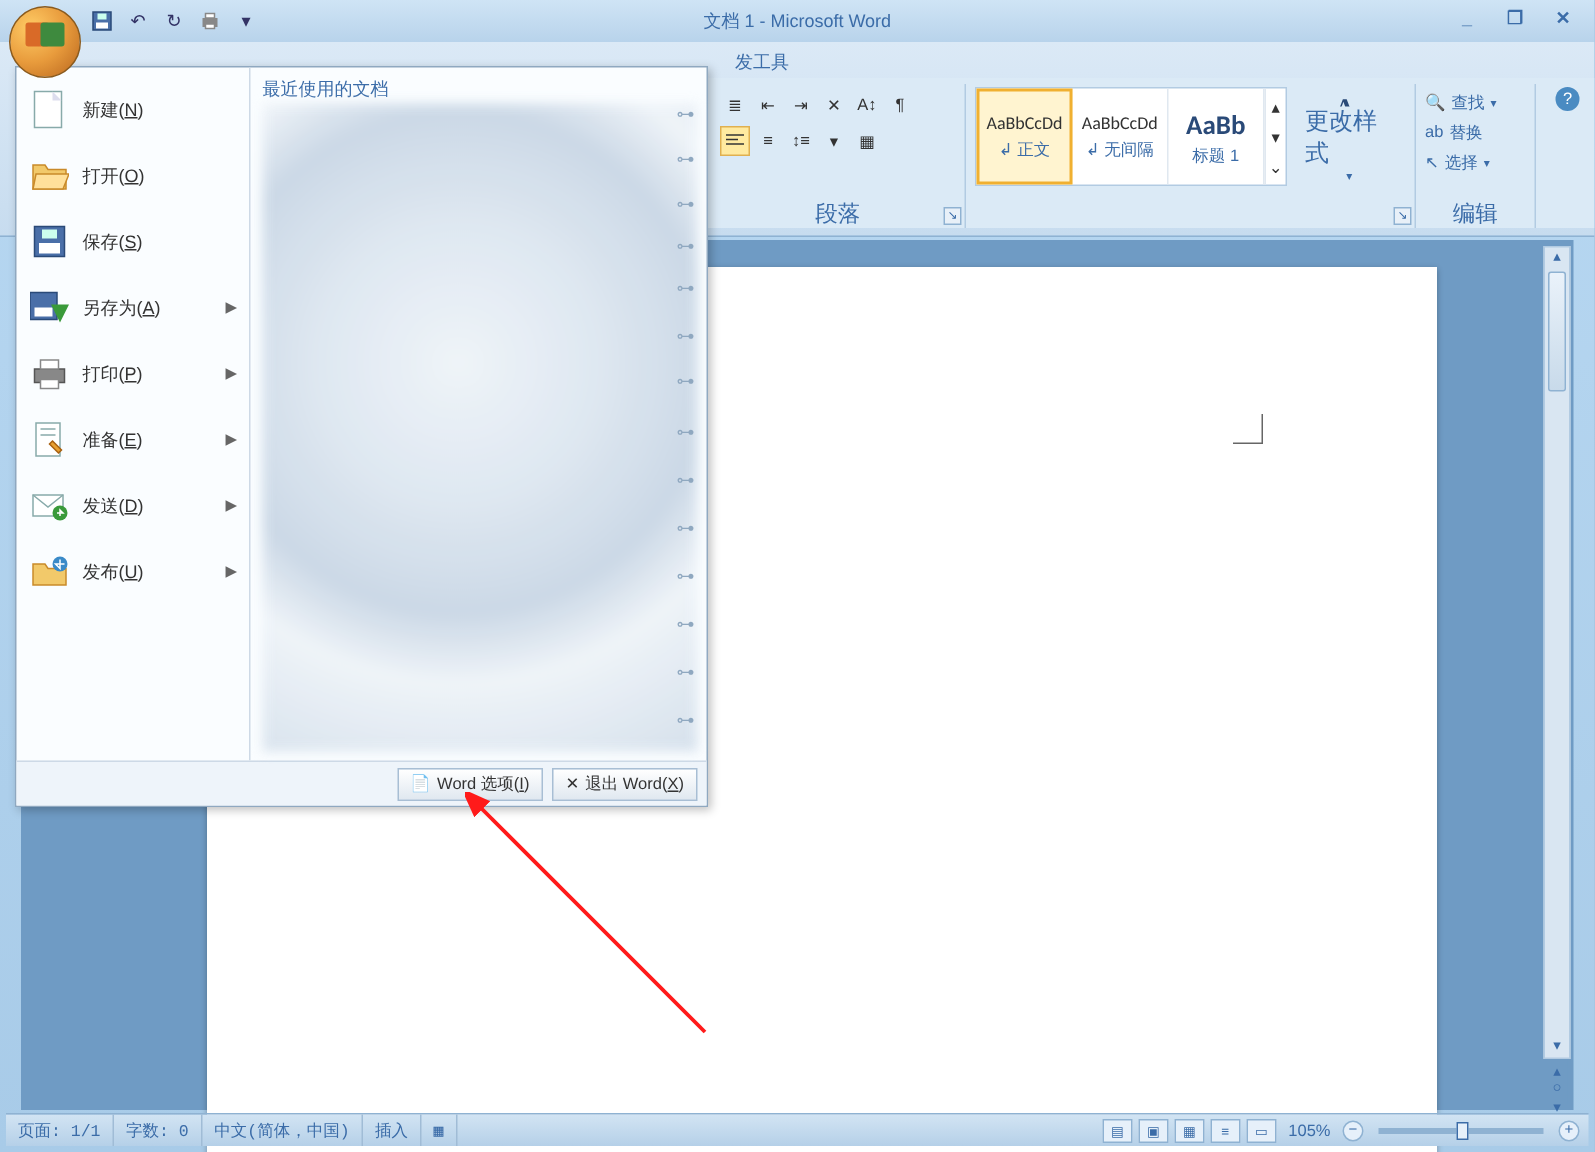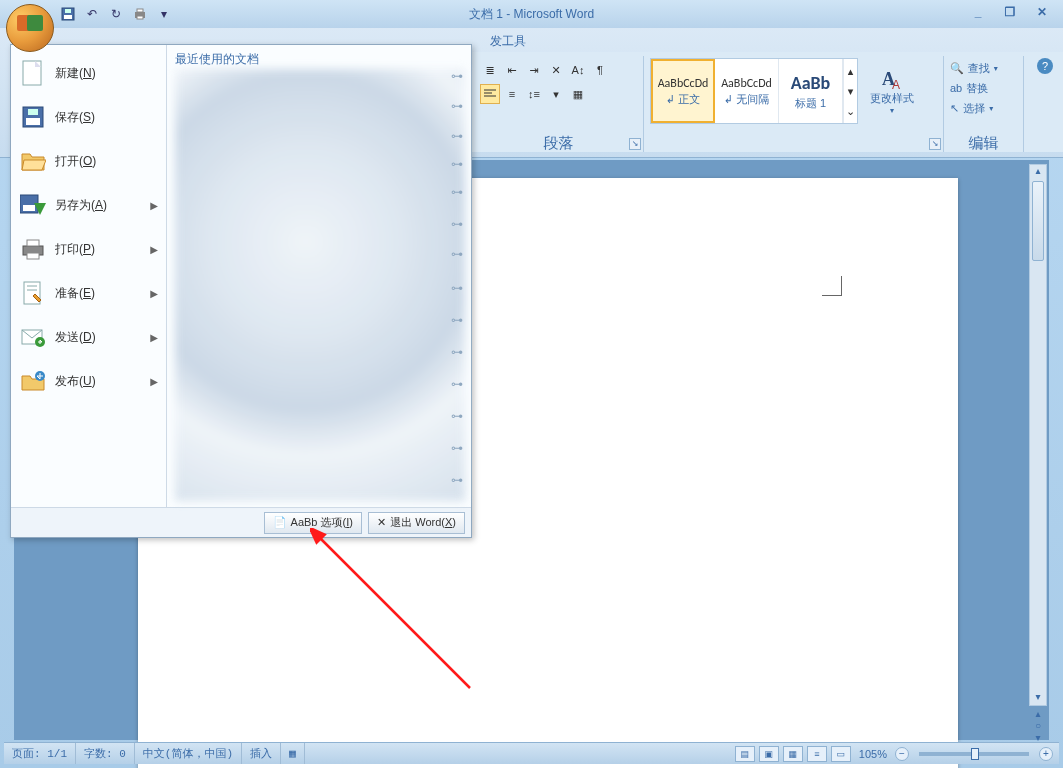--- a/index.html
+++ b/index.html
@@ -158,21 +158,21 @@
               <span class="rb-btn" style="height:20px;width:12px">▴</span>
               <span class="rb-btn" style="height:20px;width:12px">▾</span>
               <span class="rb-btn" style="height:20px;width:12px">⌄</span>
             </div>
           </div>
           <div class="big-btn">
             <svg class="ic" width="24" height="24">
                 <text x="2" y="18" font-size="18" font-family="serif" fill="#2a4a78" font-weight="bold">A</text>
                 <text x="12" y="22" font-size="12" fill="#b03a3a">A</text>
               </svg>
-            <span style="font-size:11px;color:#3b6ca8">更改样式</span>
+            <span style="font-size:16px;color:#3b6ca8">更改样式</span>
             <span style="font-size:8px;color:#3b6ca8">▾</span>
           </div>
         </div>
         <div class="group-dialog">↘</div>
       </div>
 
       <div class="ribbon-group edit-group" style="width:80px">
         <div class="row">
             <span>🔍</span>
             <span>查找</span>
@@ -218,36 +218,36 @@
           <span class="mi-ic">
               <svg width="24" height="28">
                 <rect x="2" y="2" width="18" height="24" fill="#fff" stroke="#8aa"></rect>
                 <polygon points="14,2 20,8 14,8" fill="#dde"></polygon>
               </svg>
             </span>
           <span><span>新建(</span><span class="u">N</span><span>)</span></span>
         </div>
         <div class="menu-item">
           <span class="mi-ic">
+              <svg width="26" height="22">
+                <polygon points="2,4 10,4 12,7 24,7 24,20 2,20" fill="#f2c96a" stroke="#c98a2a"></polygon>
+                <polygon points="4,10 26,10 22,20 2,20" fill="#ffe09a" stroke="#c98a2a"></polygon>
+              </svg>
+            </span>
+          <span><span>打开(</span><span class="u">O</span><span>)</span></span>
+        </div>
+        <div class="menu-item">
+          <span class="mi-ic">
               <svg width="24" height="24">
                 <rect x="2" y="2" width="20" height="20" fill="#4a6fa8" stroke="#2a4a78"></rect>
                 <rect x="5" y="13" width="14" height="7" fill="#fff"></rect>
                 <rect x="7" y="4" width="10" height="6" fill="#cfe"></rect>
               </svg>
             </span>
           <span><span>保存(</span><span class="u">S</span><span>)</span></span>
-        </div>
-        <div class="menu-item">
-          <span class="mi-ic">
-              <svg width="26" height="22">
-                <polygon points="2,4 10,4 12,7 24,7 24,20 2,20" fill="#f2c96a" stroke="#c98a2a"></polygon>
-                <polygon points="4,10 26,10 22,20 2,20" fill="#ffe09a" stroke="#c98a2a"></polygon>
-              </svg>
-            </span>
-          <span><span>打开(</span><span class="u">O</span><span>)</span></span>
         </div>
         <div class="menu-item">
           <span class="mi-ic">
               <svg width="26" height="24">
                 <rect x="0" y="2" width="18" height="18" fill="#4a6fa8" stroke="#2a4a78"></rect>
                 <rect x="3" y="12" width="12" height="6" fill="#fff"></rect>
                 <polygon points="14,10 26,10 20,22" fill="#3a9a3a"></polygon>
               </svg>
             </span>
           <span><span>另存为(</span><span class="u">A</span><span>)</span></span>
@@ -315,21 +315,21 @@
         <span class="pin pin10">⊶</span>
         <span class="pin pin11">⊶</span>
         <span class="pin pin12">⊶</span>
         <span class="pin pin13">⊶</span>
         <span class="pin pin14">⊶</span>
       </div>
     </div>
     <div class="menu-bottom">
       <div class="menu-btn">
         <span>📄</span>
-        <span><span>AaBb 选项(</span><span class="u">I</span><span>)</span></span>
+        <span><span>Word 选项(</span><span class="u">I</span><span>)</span></span>
       </div>
       <div class="menu-btn">
         <span>✕</span>
         <span><span>退出 Word(</span><span class="u">X</span><span>)</span></span>
       </div>
     </div>
   </div>
 
   <svg class="anno-arrow" style="left:310px;top:528px" width="180" height="170">
     <defs>

